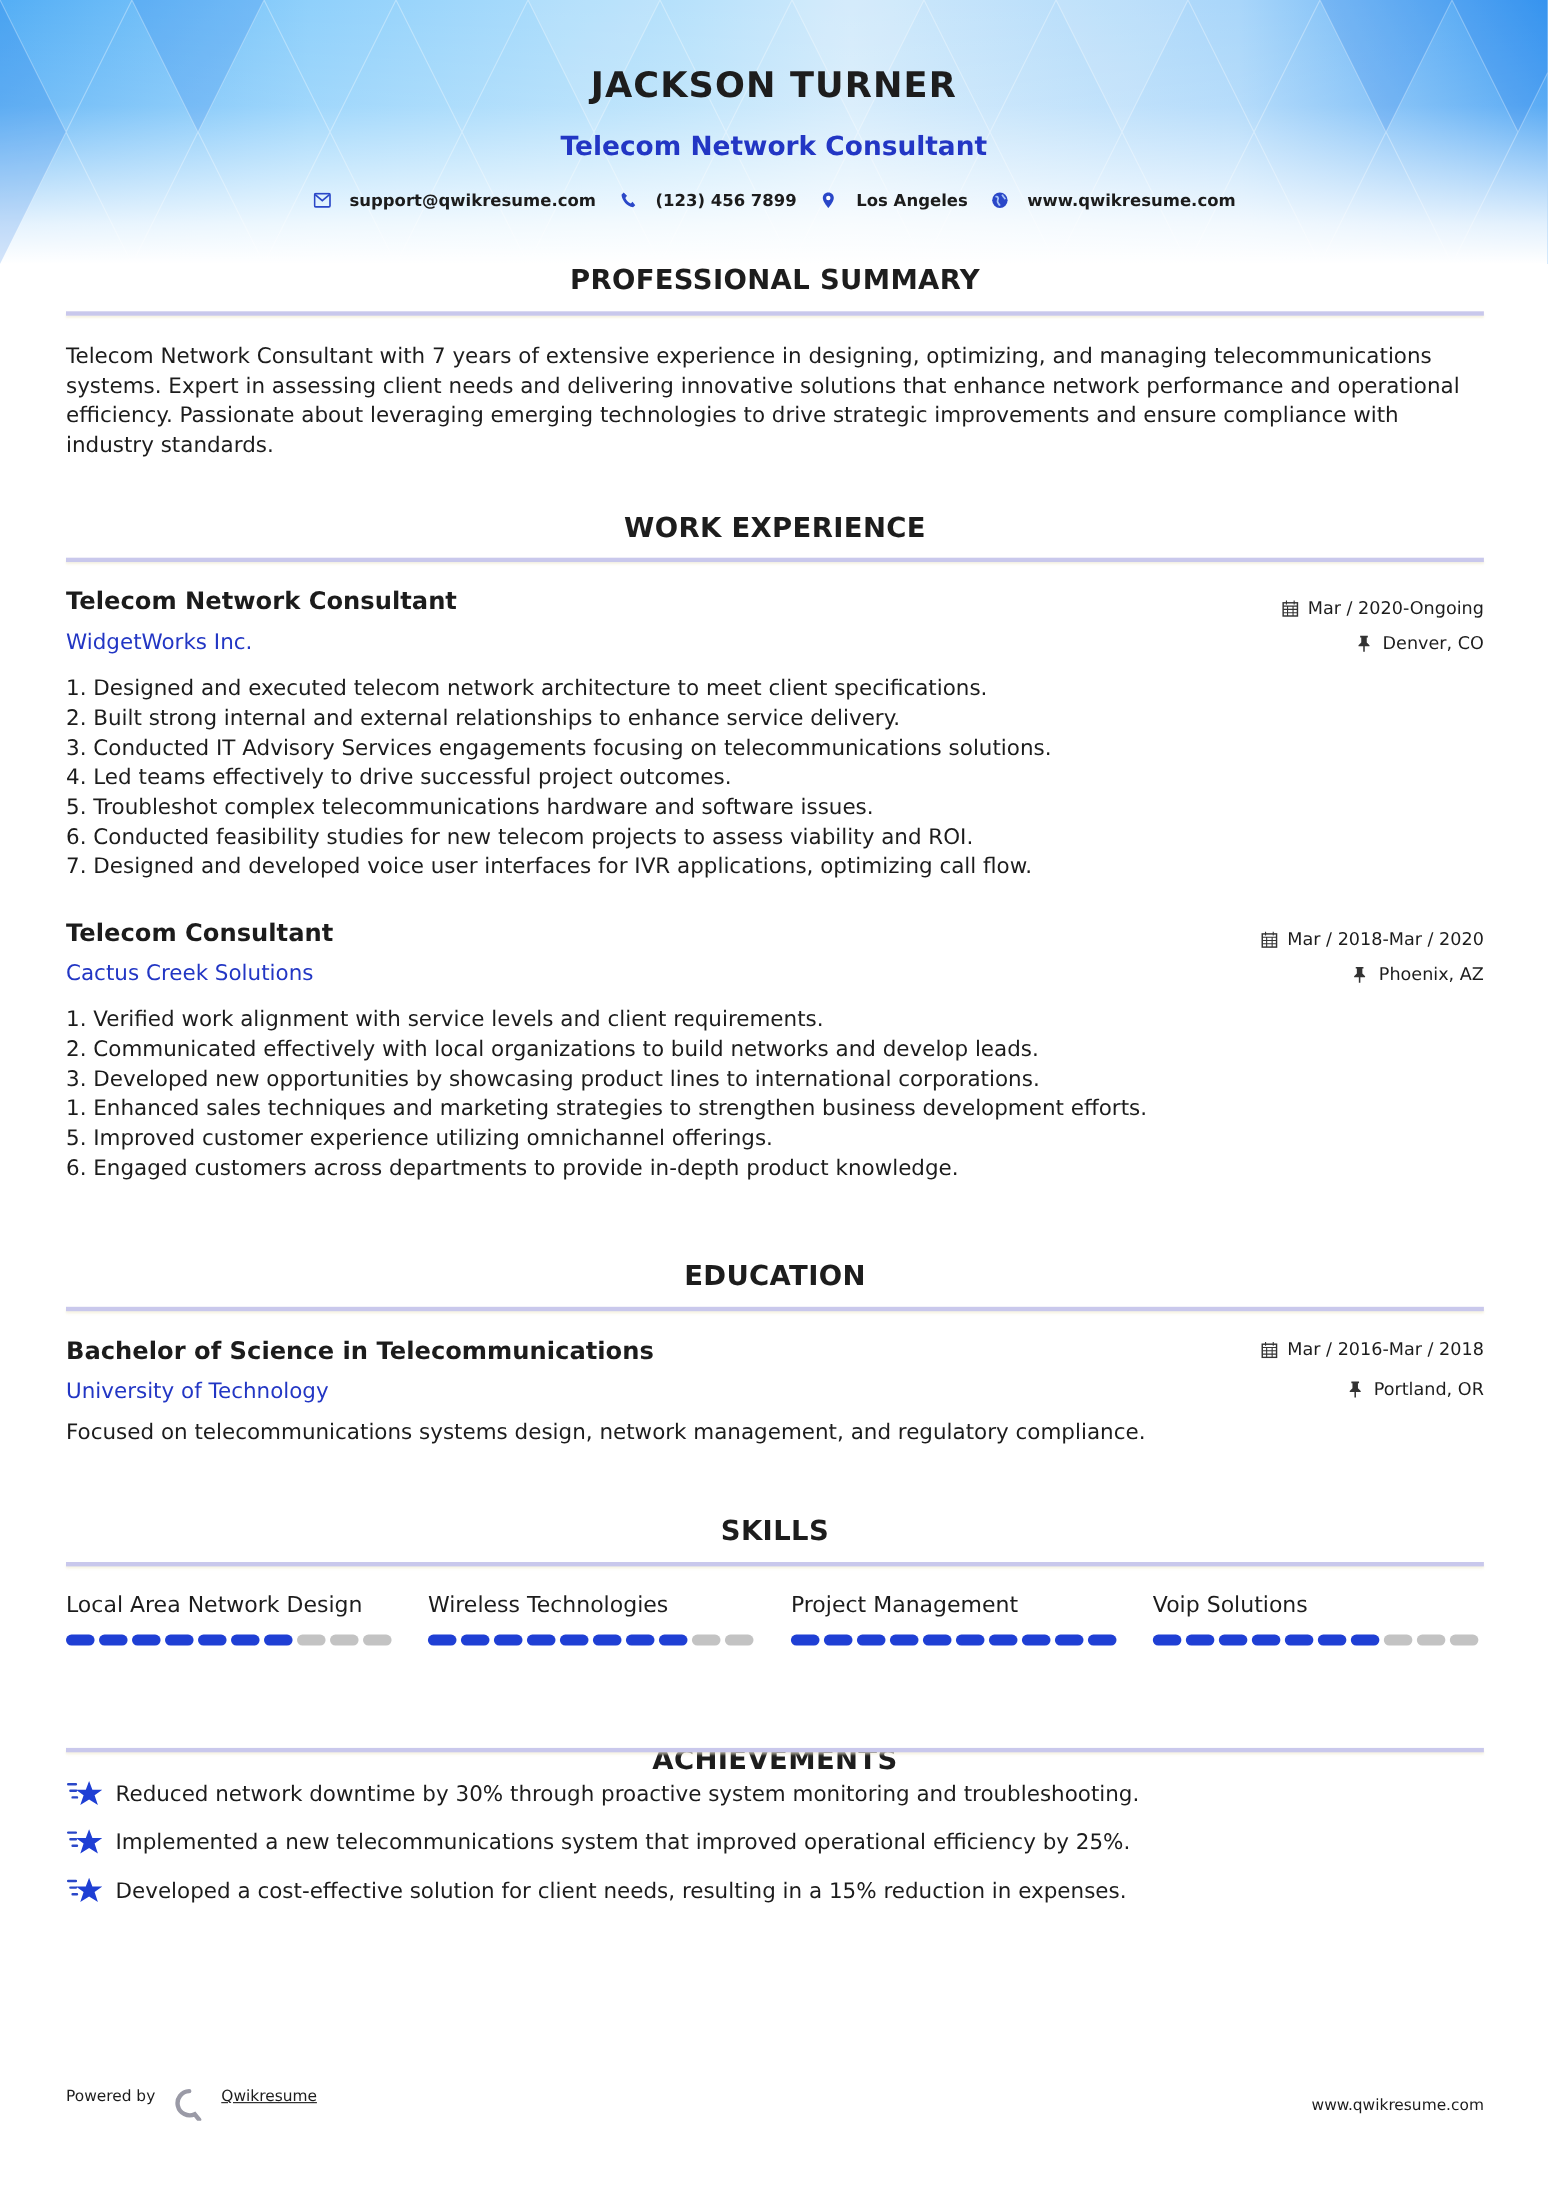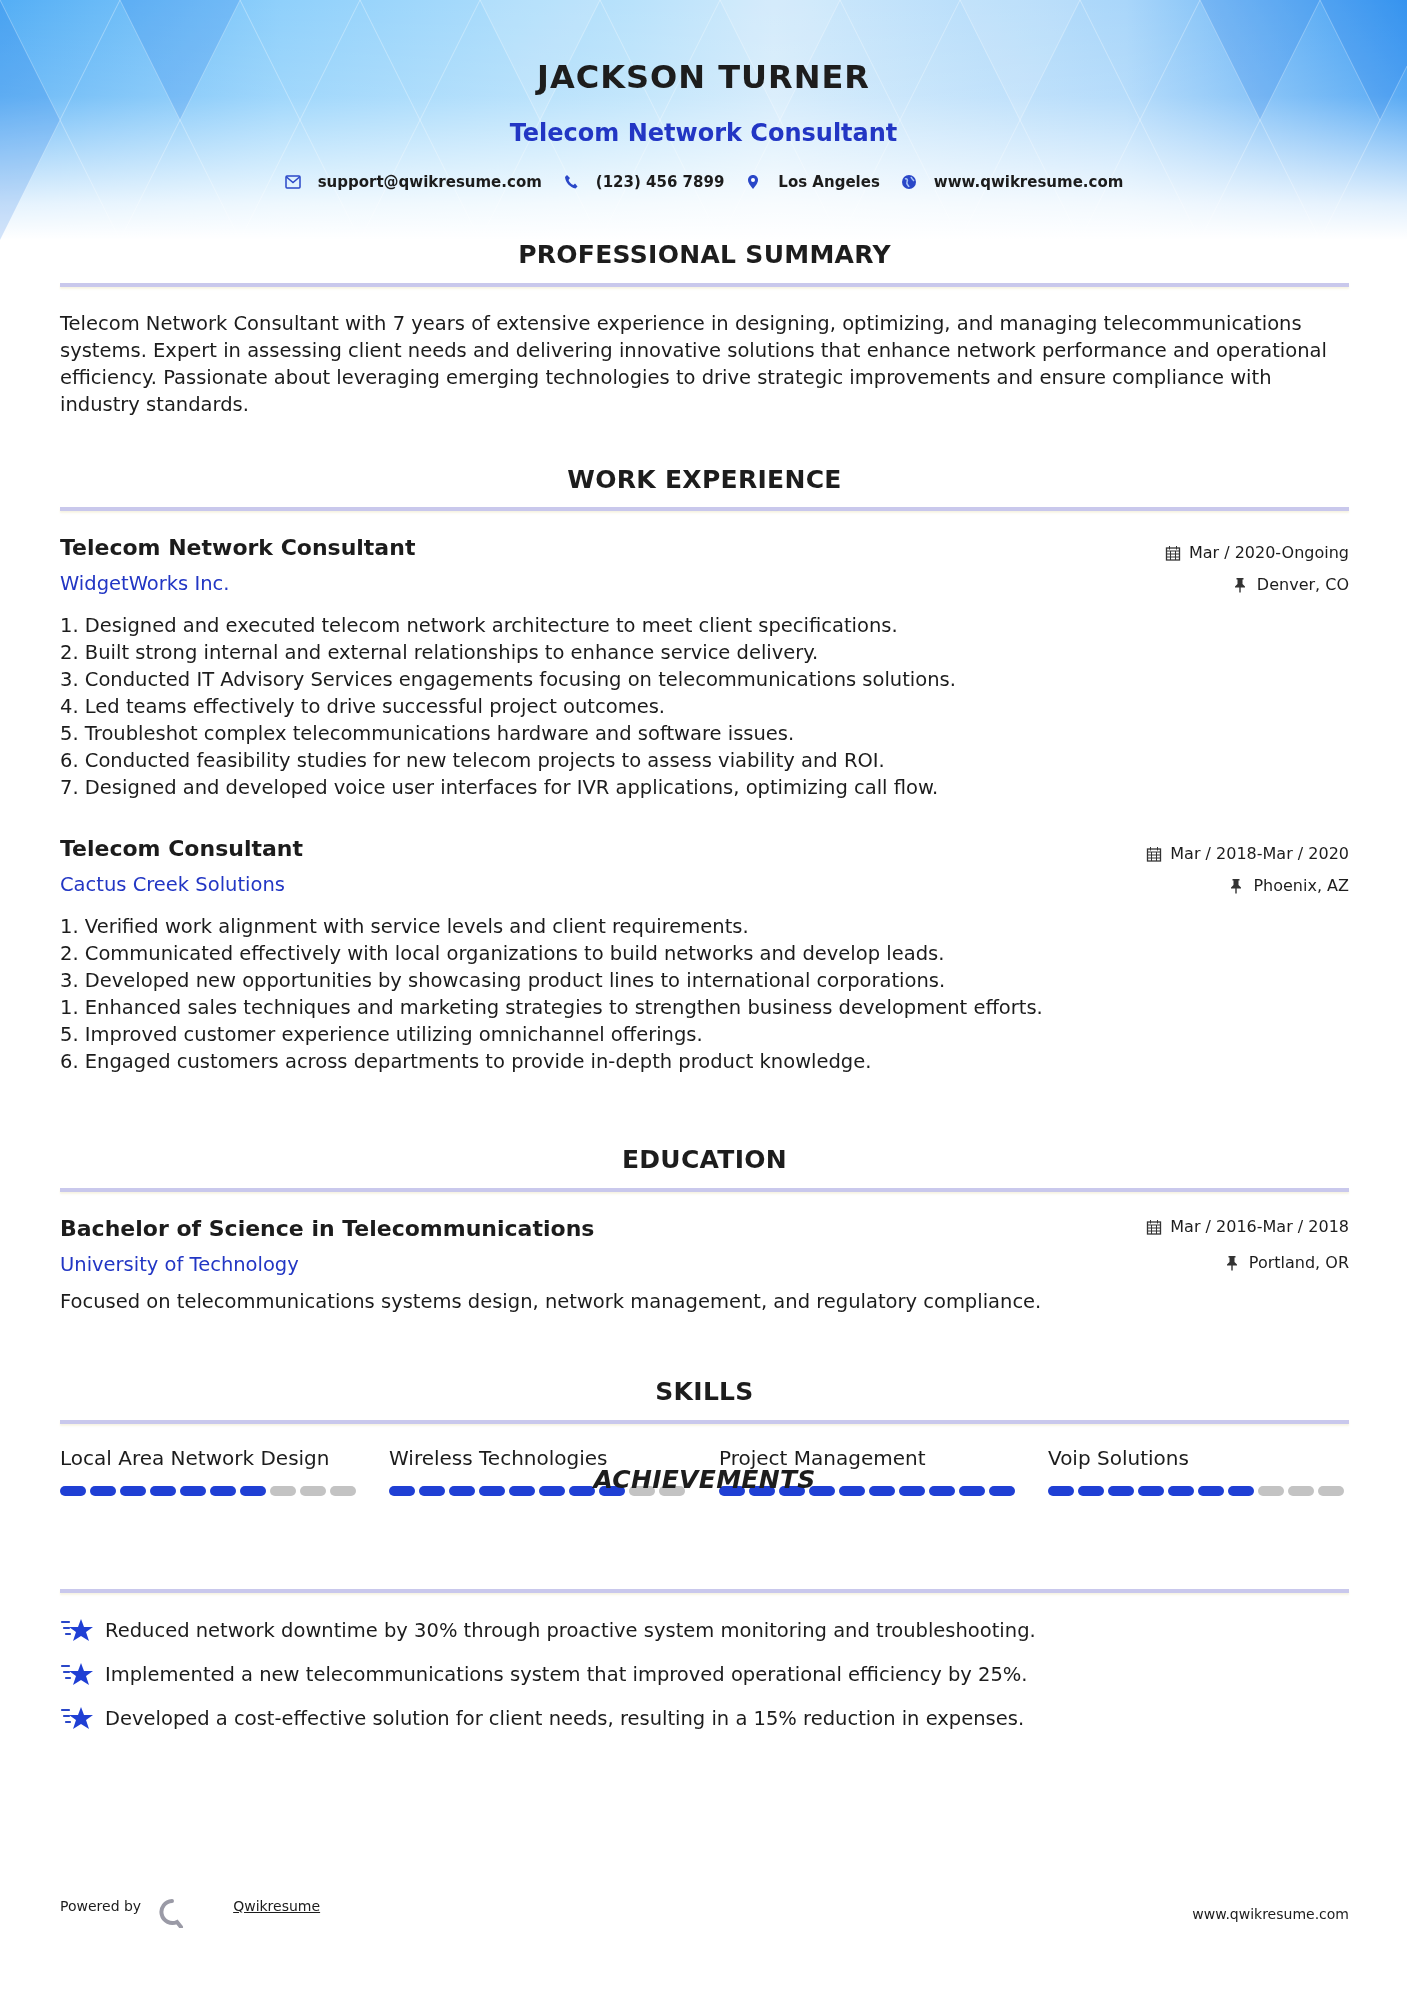--- a/index.html
+++ b/index.html
@@ -58,21 +58,21 @@
     .skill { position: absolute; width: 300px; }
     .skill .label { font-size: 20px; color: #1c1c1c; height: 26px; }
     .skill .bar { display: flex; margin-top: 14px; }
     .skill .seg { width: 26px; height: 10px; border-radius: 5px; margin-right: 4px; background: #c3c3c3; }
     .skill .seg.on { background: #1f3fd4; }
     .ach { position: absolute; left: 60px; display: flex; align-items: center; }
     .ach .ic { width: 34px; height: 28px; margin-right: 11px; }
     .ach .txt { font-size: 19.5px; color: #1c1c1c; }
     .footer-left { position: absolute; left: 60px; top: 1898px; display: flex; align-items: flex-start; font-size: 14px; color: #1c1c1c; }
     .footer-left .logo { width: 30px; height: 30px; margin: 0 14px 0 16px; }
-    .footer-left .brand { text-decoration: underline; margin-left: 32px; }
+    .footer-left .brand { text-decoration: underline; }
     .footer-right { position: absolute; right: 58px; top: 1906px; font-size: 14px; color: #1c1c1c; }
   </style>
 </head>
 <body>
 
 <div class="header">
   <svg class="pattern" width="1407" height="240">
     <g stroke="rgba(255,255,255,0.35)" stroke-width="1" fill="none">
       <path d="M0 0 L60 120 L0 240 M60 120 L120 0 M120 0 L180 120 L120 240 M60 120 L120 240 M180 120 L240 0 L300 120 L240 240 L180 120 M300 120 L360 0 L420 120 L360 240 L300 120 M420 120 L480 0 L540 120 L480 240 L420 120 M540 120 L600 0 L660 120 L600 240 L540 120 M660 120 L720 0 L780 120 L720 240 L660 120 M780 120 L840 0 L900 120 L840 240 L780 120 M900 120 L960 0 L1020 120 L960 240 L900 120 M1020 120 L1080 0 L1140 120 L1080 240 L1020 120 M1140 120 L1200 0 L1260 120 L1200 240 L1140 120 M1260 120 L1320 0 L1380 120 L1320 240 L1260 120 M1380 120 L1407 66"></path>
     </g>
@@ -273,21 +273,21 @@
       <span class="seg on"></span>
       <span class="seg on"></span>
       <span class="seg on"></span>
       <span class="seg on"></span>
       <span class="seg"></span>
       <span class="seg"></span>
       <span class="seg"></span>
   </div>
 </div>
 
-<div class="section-heading" style="top:1465px;font-style:italic;">ACHIEVEMENTS</div>
+<div class="section-heading" style="top:1585px;">ACHIEVEMENTS</div>
 <div class="rule" style="top:1589px;"></div>
 
 <div class="ach" style="top:1616px;">
   <span class="ic">
     <svg width="34" height="28" viewBox="0 0 34 28">
         <path d="M2 6 H9 M4 12 H9 M6 18 H10" stroke="#2a47c8" stroke-width="2.2" stroke-linecap="round"></path>
         <polygon points="21,3 24,11 33,11 26,16 29,25 21,20 13,25 16,16 9,11 18,11" fill="#1f3fd4"></polygon>
       </svg>
   </span>
   <span class="txt">Reduced network downtime by 30% through proactive system monitoring and troubleshooting.</span>

